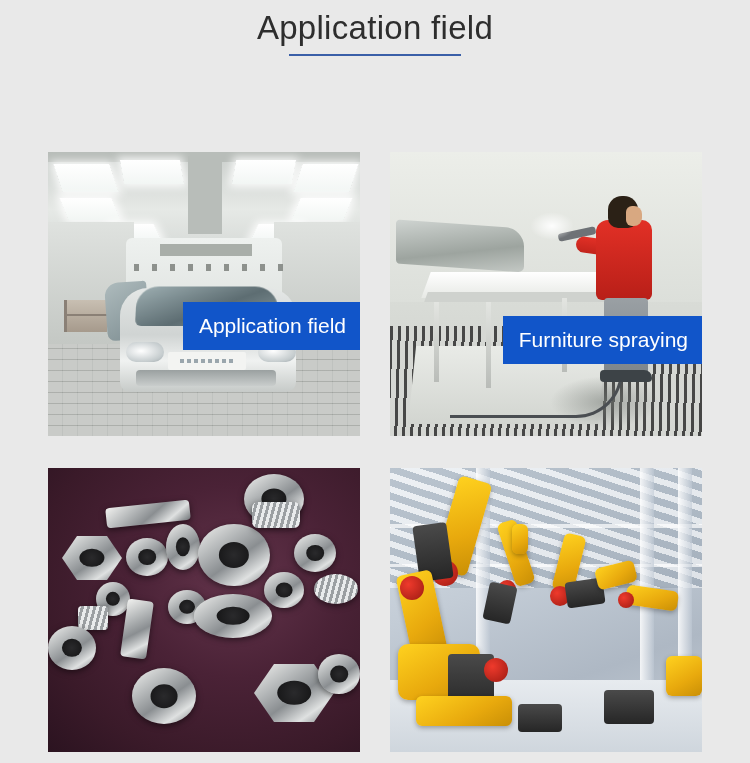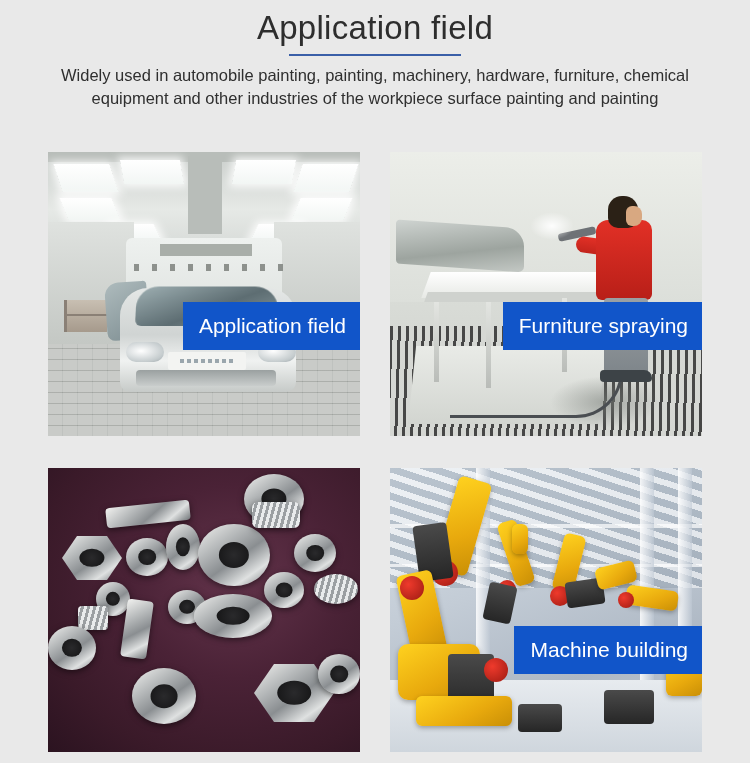--- a/index.html
+++ b/index.html
@@ -72,21 +72,21 @@
     line-height: 48px;
     background: #1155c9;
     color: #ffffff;
     font-size: 21px;
     padding: 0 14px 0 16px;
     white-space: nowrap;
     box-sizing: border-box;
     z-index: 5;
   }
   .card-app .label   { bottom: 86px; }
-  .card-furn .label  { bottom: 86px; }
+  .card-furn .label  { bottom: 72px; }
   .card-hard .label  { bottom: 78px; }
   .card-mach .label  { bottom: 78px; }
 
   
   .booth {
     position: absolute; inset: 0;
     background: linear-gradient(#dfe3e2 0%, #e8eae8 35%, #cfd2ce 70%, #b9bcb8 100%);
   }
   .booth-ceiling {
     position: absolute; left: 0; right: 0; top: 0; height: 96px;
@@ -274,21 +274,20 @@
     position:absolute; left:0; right:0; bottom:0; height:72px;
     background: linear-gradient(#e7ebef, #cfd6dd);
   }
 </style>
 </head>
 <body>
 
 <div class="header">
   <h1 class="page-title">Application field</h1>
   <div class="title-rule"></div>
-  <p class="subtitle">Widely used in automobile painting, painting, machinery, hardware, furniture, chemical equipment and other industries of the workpiece surface painting and painting</p>
 </div>
 
 <div class="grid">
 
   <div class="card card-app">
     <div class="photo">
       <div class="booth">
         <div class="booth-ceiling"></div>
         <div class="ceil-panel" style="left:0;top:0;width:312px;height:10px;"></div>
         <div class="ceil-light" style="left:10px;top:12px;width:56px;height:28px;transform:skewX(18deg);"></div>
@@ -415,16 +414,15 @@
         <div class="rjoint" style="left:160px;top:118px;width:20px;height:20px;"></div>
         <div class="rdark" style="left:176px;top:112px;width:38px;height:26px;transform:rotate(-8deg);"></div>
         <div class="robot" style="left:206px;top:96px;width:40px;height:22px;transform:rotate(-14deg);"></div>
         <div class="robot" style="left:236px;top:120px;width:52px;height:20px;transform:rotate(8deg);"></div>
         <div class="rjoint" style="left:228px;top:124px;width:16px;height:16px;"></div>
         <div class="robot" style="left:276px;top:188px;width:36px;height:40px;border-radius:6px;"></div>
         <div class="rdark" style="left:214px;top:222px;width:50px;height:34px;"></div>
         <div class="rdark" style="left:128px;top:236px;width:44px;height:28px;"></div>
       </div>
     </div>
-    <div class="label">Machine building</div>
   </div>
 
 </div>
 
 </body></html>

